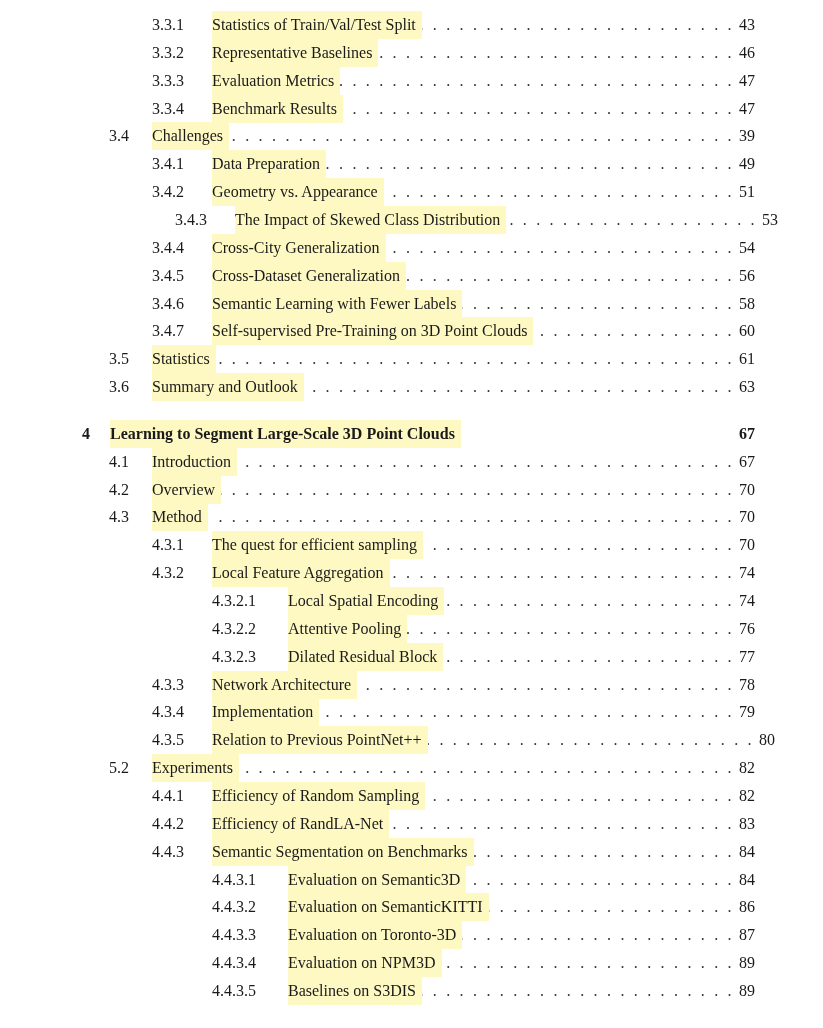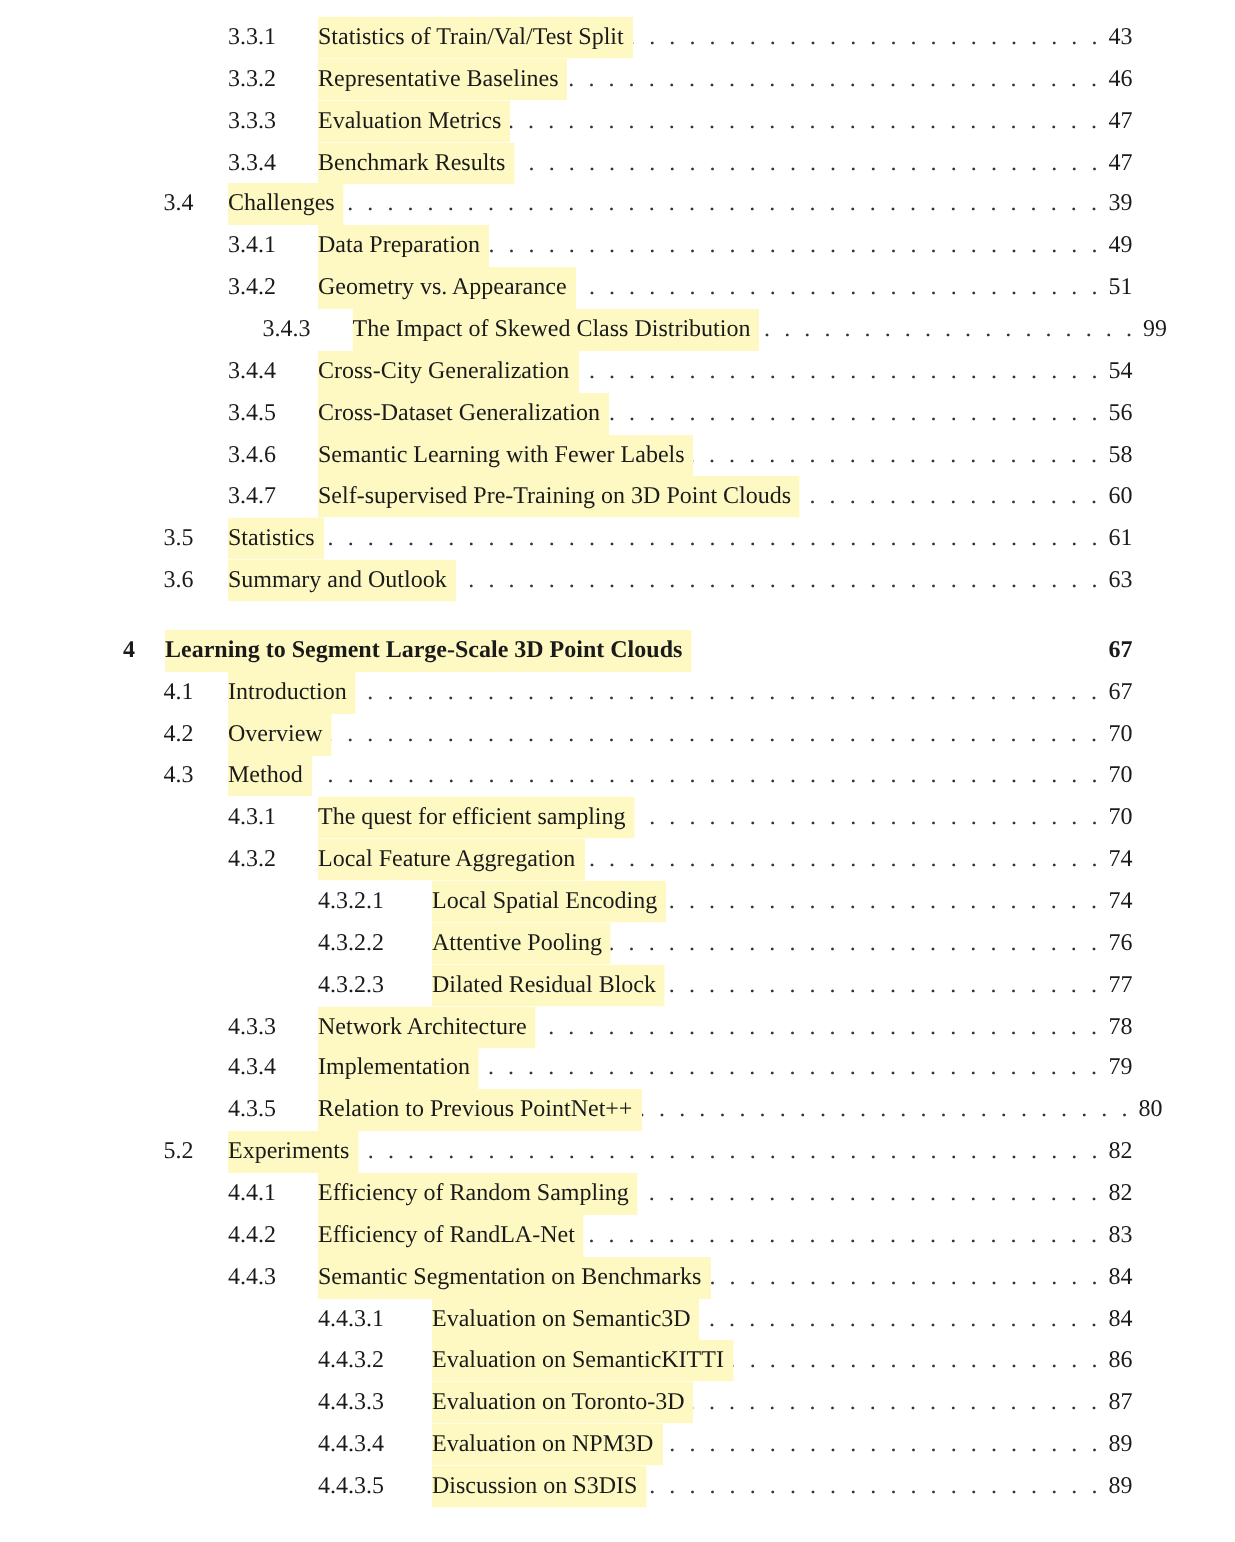--- a/index.html
+++ b/index.html
@@ -137,21 +137,21 @@
         <span class="leader">................................................................................</span>
       </span>
       <span class="page">51</span>
     </div>
     <div class="row lvl-subsection" style="top: 206px; margin-left: 23px;">
       <span class="num">3.4.3</span>
       <span class="title-wrap">
         <span class="title">The Impact of Skewed Class Distribution</span>
         <span class="leader">................................................................................</span>
       </span>
-      <span class="page">99</span>
+      <span class="page">53</span>
     </div>
     <div class="row lvl-subsection" style="top: 234px;">
       <span class="num">3.4.4</span>
       <span class="title-wrap">
         <span class="title">Cross-City Generalization</span>
         <span class="leader">................................................................................</span>
       </span>
       <span class="page">54</span>
     </div>
     <div class="row lvl-subsection" style="top: 262px;">
@@ -349,18 +349,18 @@
       <span class="num">4.4.3.4</span>
       <span class="title-wrap">
         <span class="title">Evaluation on NPM3D</span>
         <span class="leader">................................................................................</span>
       </span>
       <span class="page">89</span>
     </div>
     <div class="row lvl-subsubsection" style="top: 977px;">
       <span class="num">4.4.3.5</span>
       <span class="title-wrap">
-        <span class="title">Discussion on S3DIS</span>
+        <span class="title">Baselines on S3DIS</span>
         <span class="leader">................................................................................</span>
       </span>
       <span class="page">89</span>
     </div>
   </div>
 
 </body></html>

